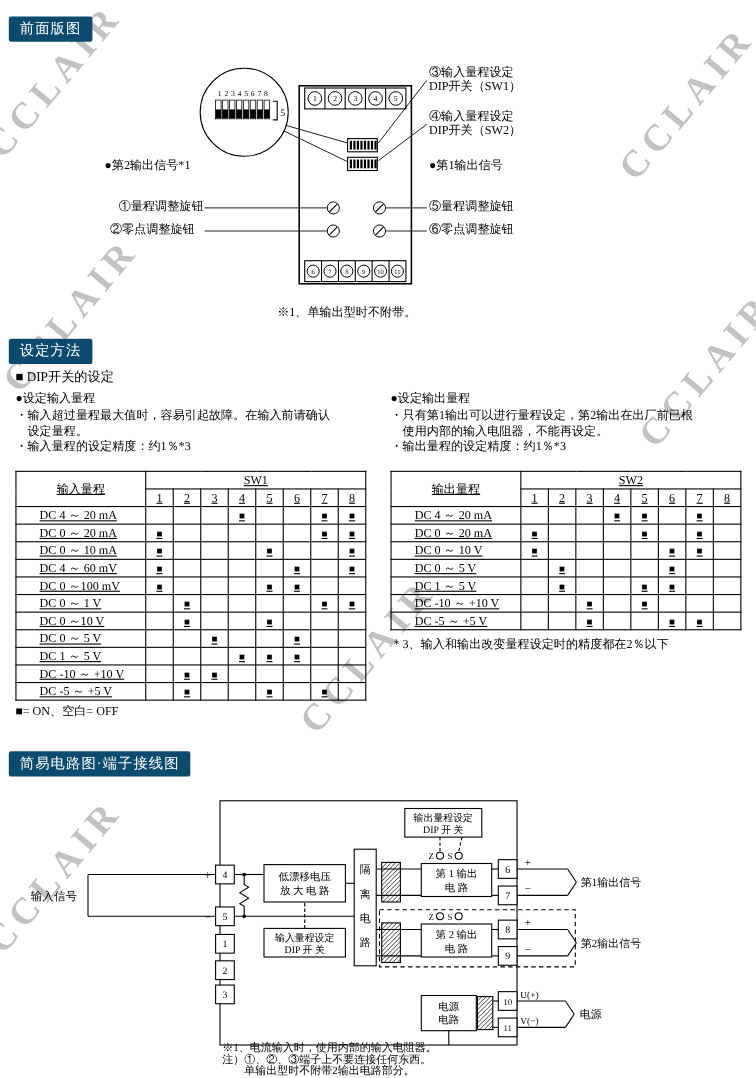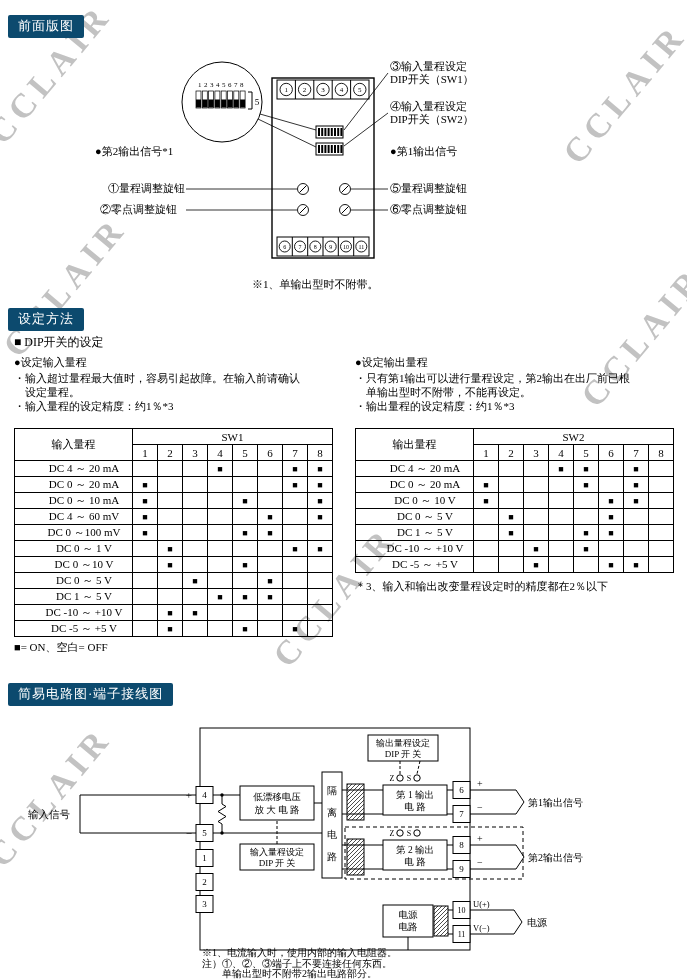--- a/index.html
+++ b/index.html
@@ -8,24 +8,24 @@
   .abs { position:absolute; }
   .wm { position:absolute; z-index:0; font-weight:bold; font-size:34px; letter-spacing:6px;
         color:#c2c2c2; transform:rotate(-50deg); pointer-events:none; white-space:nowrap; }
   .sec-header { position:absolute; z-index:2; background:#0c4a6e; color:#fff; font-size:13px;
                 padding:2px 10px 3px; letter-spacing:1px; border-radius:2px; }
   .t11 { font-size:11px; line-height:13px; white-space:nowrap; z-index:1; }
   .t12 { font-size:12px; line-height:14px; white-space:nowrap; z-index:1; }
   .t10 { font-size:10px; line-height:10.7px; white-space:nowrap; z-index:1; }
   .bold { font-weight:normal; }
   .lbl2 div { white-space:nowrap; }
-  table.swtable { border-collapse:collapse; table-layout:fixed; z-index:1; background:transparent; }
+  table.swtable { border-collapse:collapse; table-layout:fixed; z-index:1; background:transparent;text-decoration:underline; }
   .swtable td { border:1px solid #000; height:16px; text-align:center; font-size:11px;
                 padding:0; overflow:hidden; white-space:nowrap; }
-  .swtable td.rlabel { width:118px; text-align:center; padding-left:21px; }
+  .swtable td.rlabel { width:118px; text-align:left; padding-left:21px; }
   .swtable td.rhead  { width:118px; text-align:center; padding-left:0; }
   .swtable td.numcell { width:25px; }
   .swtable td.mark { width:25px; font-size:9px; }
   svg { position:absolute; z-index:1; overflow:visible; }
   svg text { font-family:"Liberation Serif","DejaVu Serif",serif; fill:#000; }
 </style>
 </head>
 <body>
 
 <div class="wm" style="left:-35px;top:55px">CCLAIR</div>
@@ -306,21 +306,21 @@
         <td class="mark"></td>
         <td class="mark">■</td>
         <td class="mark"></td>
       </tr>
     </tbody>
   </table>
 <div class="abs t11" style="left:14px;top:641px">■= ON、空白= OFF</div>
 
 <div class="abs t11 bold" style="left:355px;top:356px">●设定输出量程</div>
 <div class="abs t11" style="left:355px;top:372px">・只有第1输出可以进行量程设定，第2输出在出厂前已根</div>
-<div class="abs t11" style="left:355px;top:386px">　单输出型时不附带，不能再设定。</div>
+<div class="abs t11" style="left:355px;top:386px">　使用内部的输入电阻器，不能再设定。</div>
 <div class="abs t11" style="left:355px;top:400px">・输出量程的设定精度：约1％*3</div>
 <table class="swtable abs" style="left:355px;top:428px">
     <tbody>
       <tr>
         <td class="rhead" rowspan="2">输出量程</td>
         <td class="swname" colspan="8">SW2</td>
       </tr>
       <tr>
         <td class="numcell">1</td>
         <td class="numcell">2</td>

